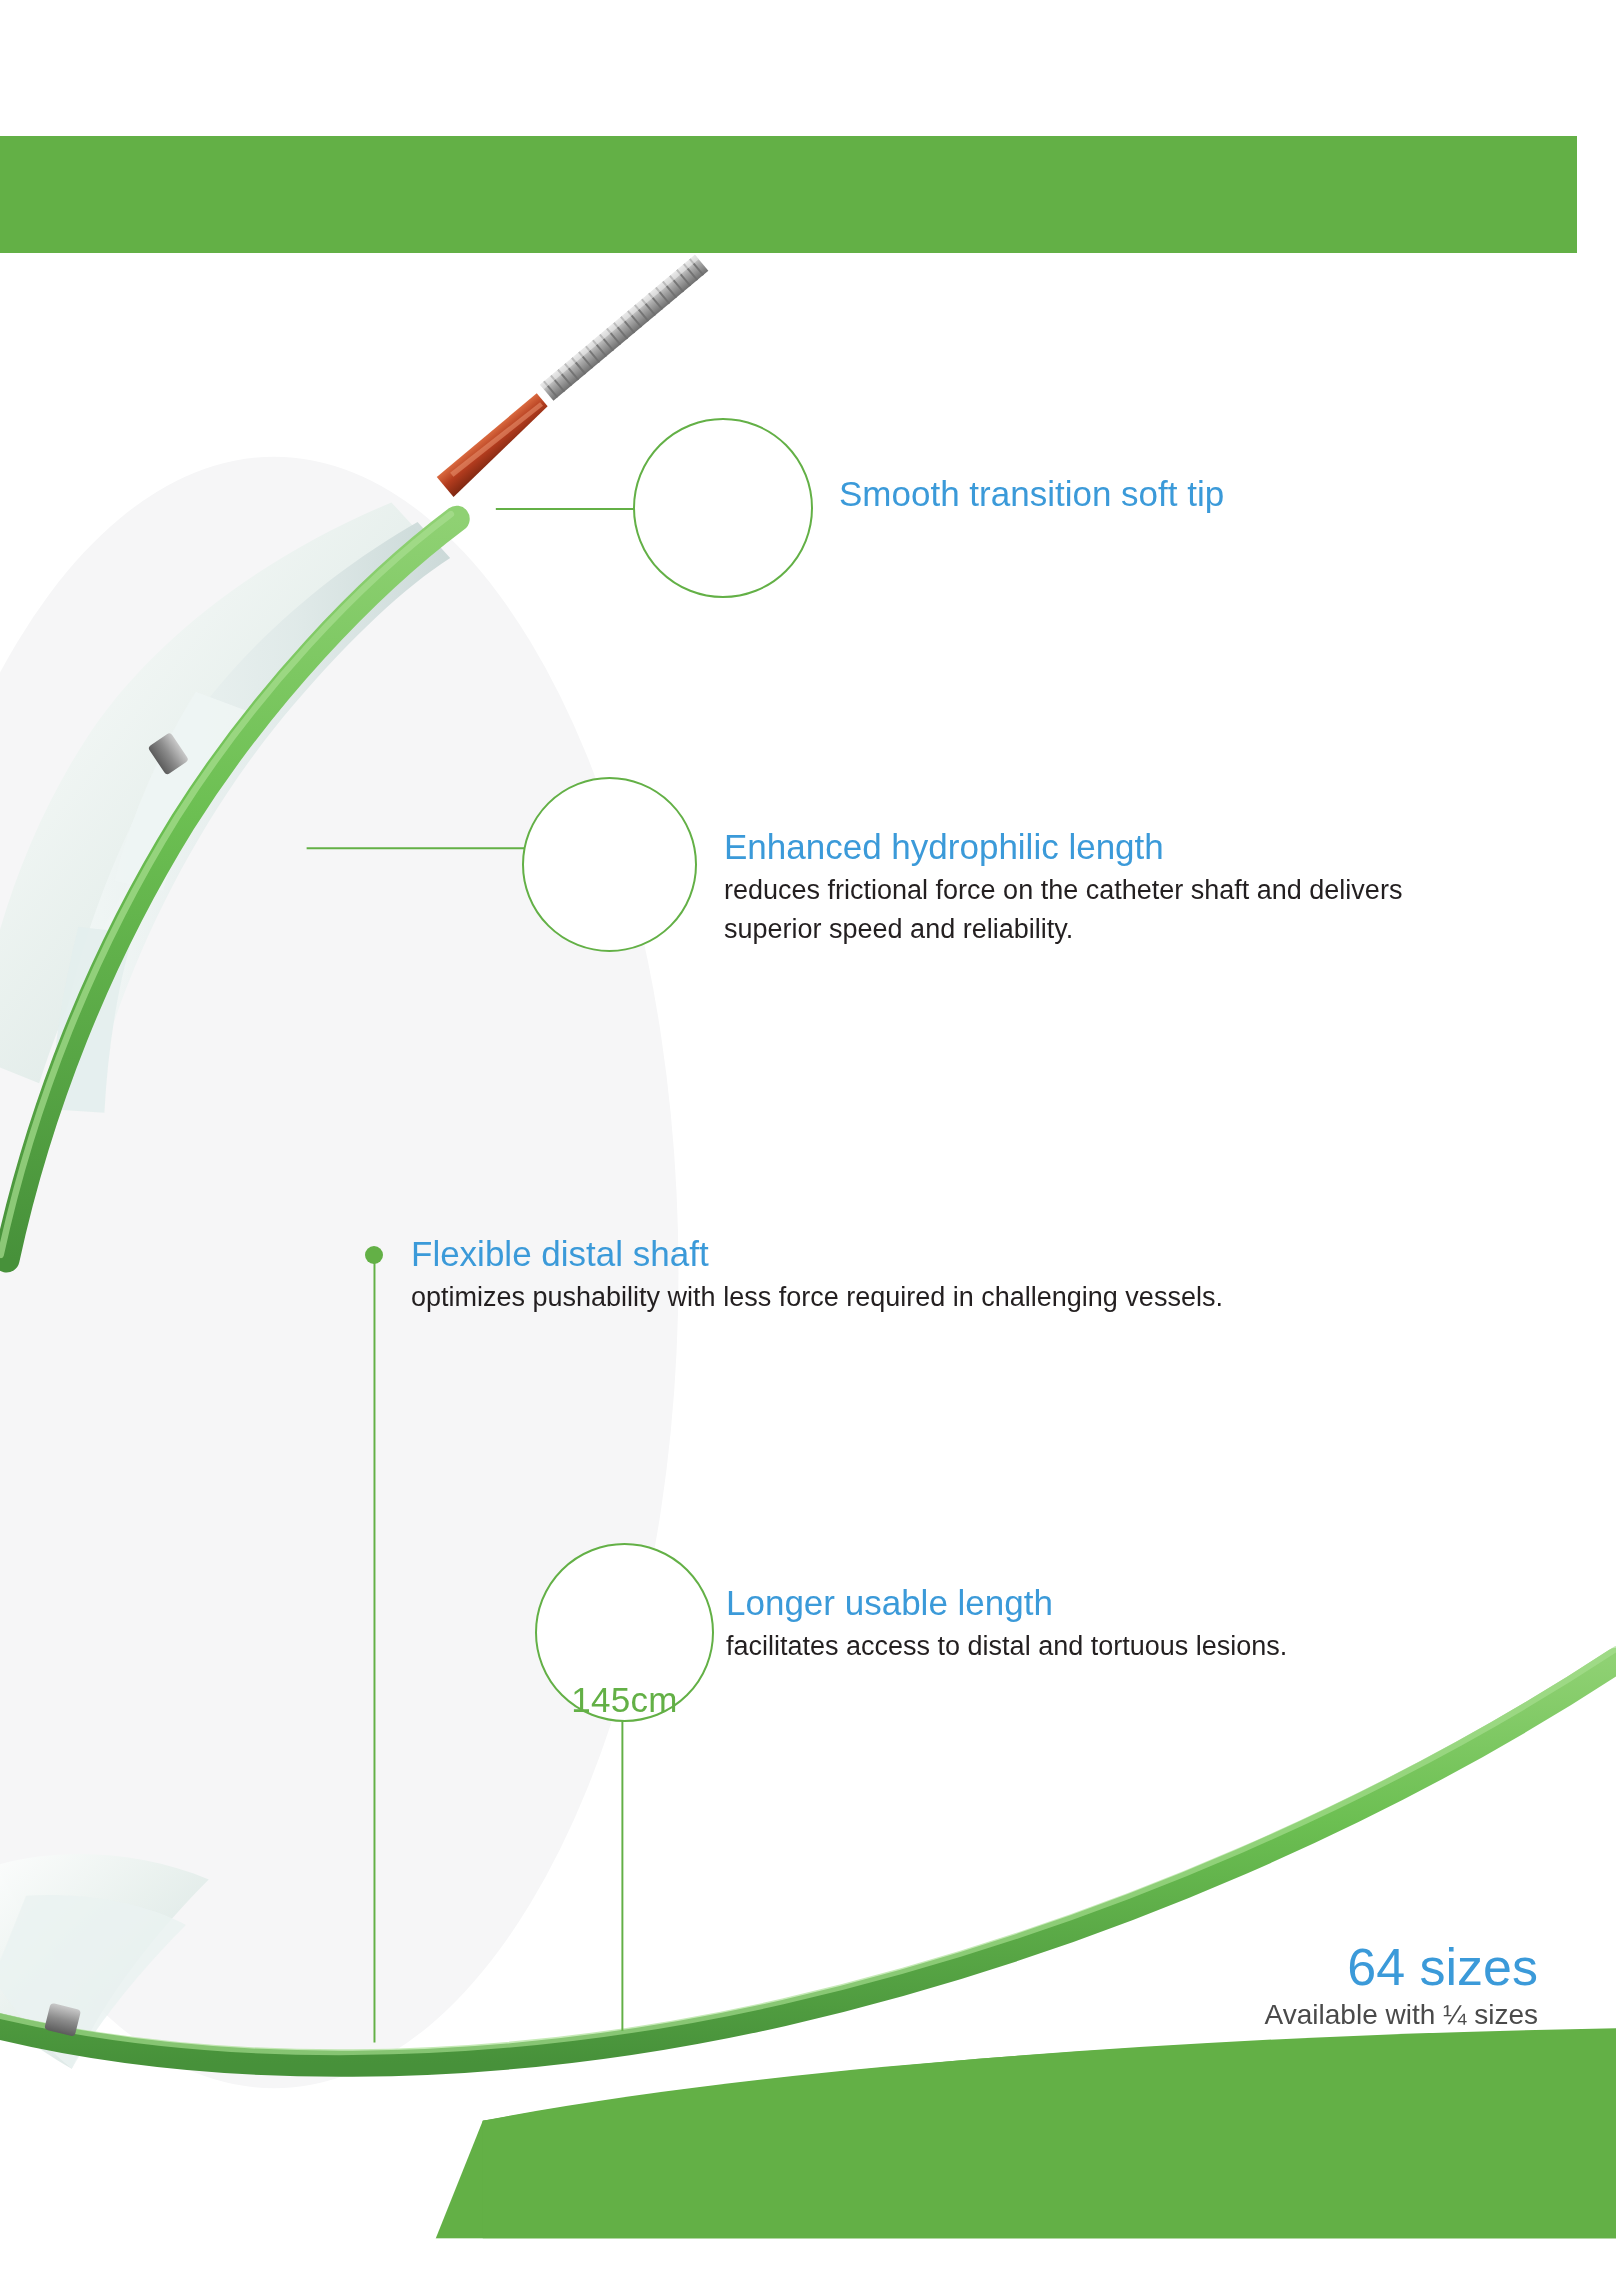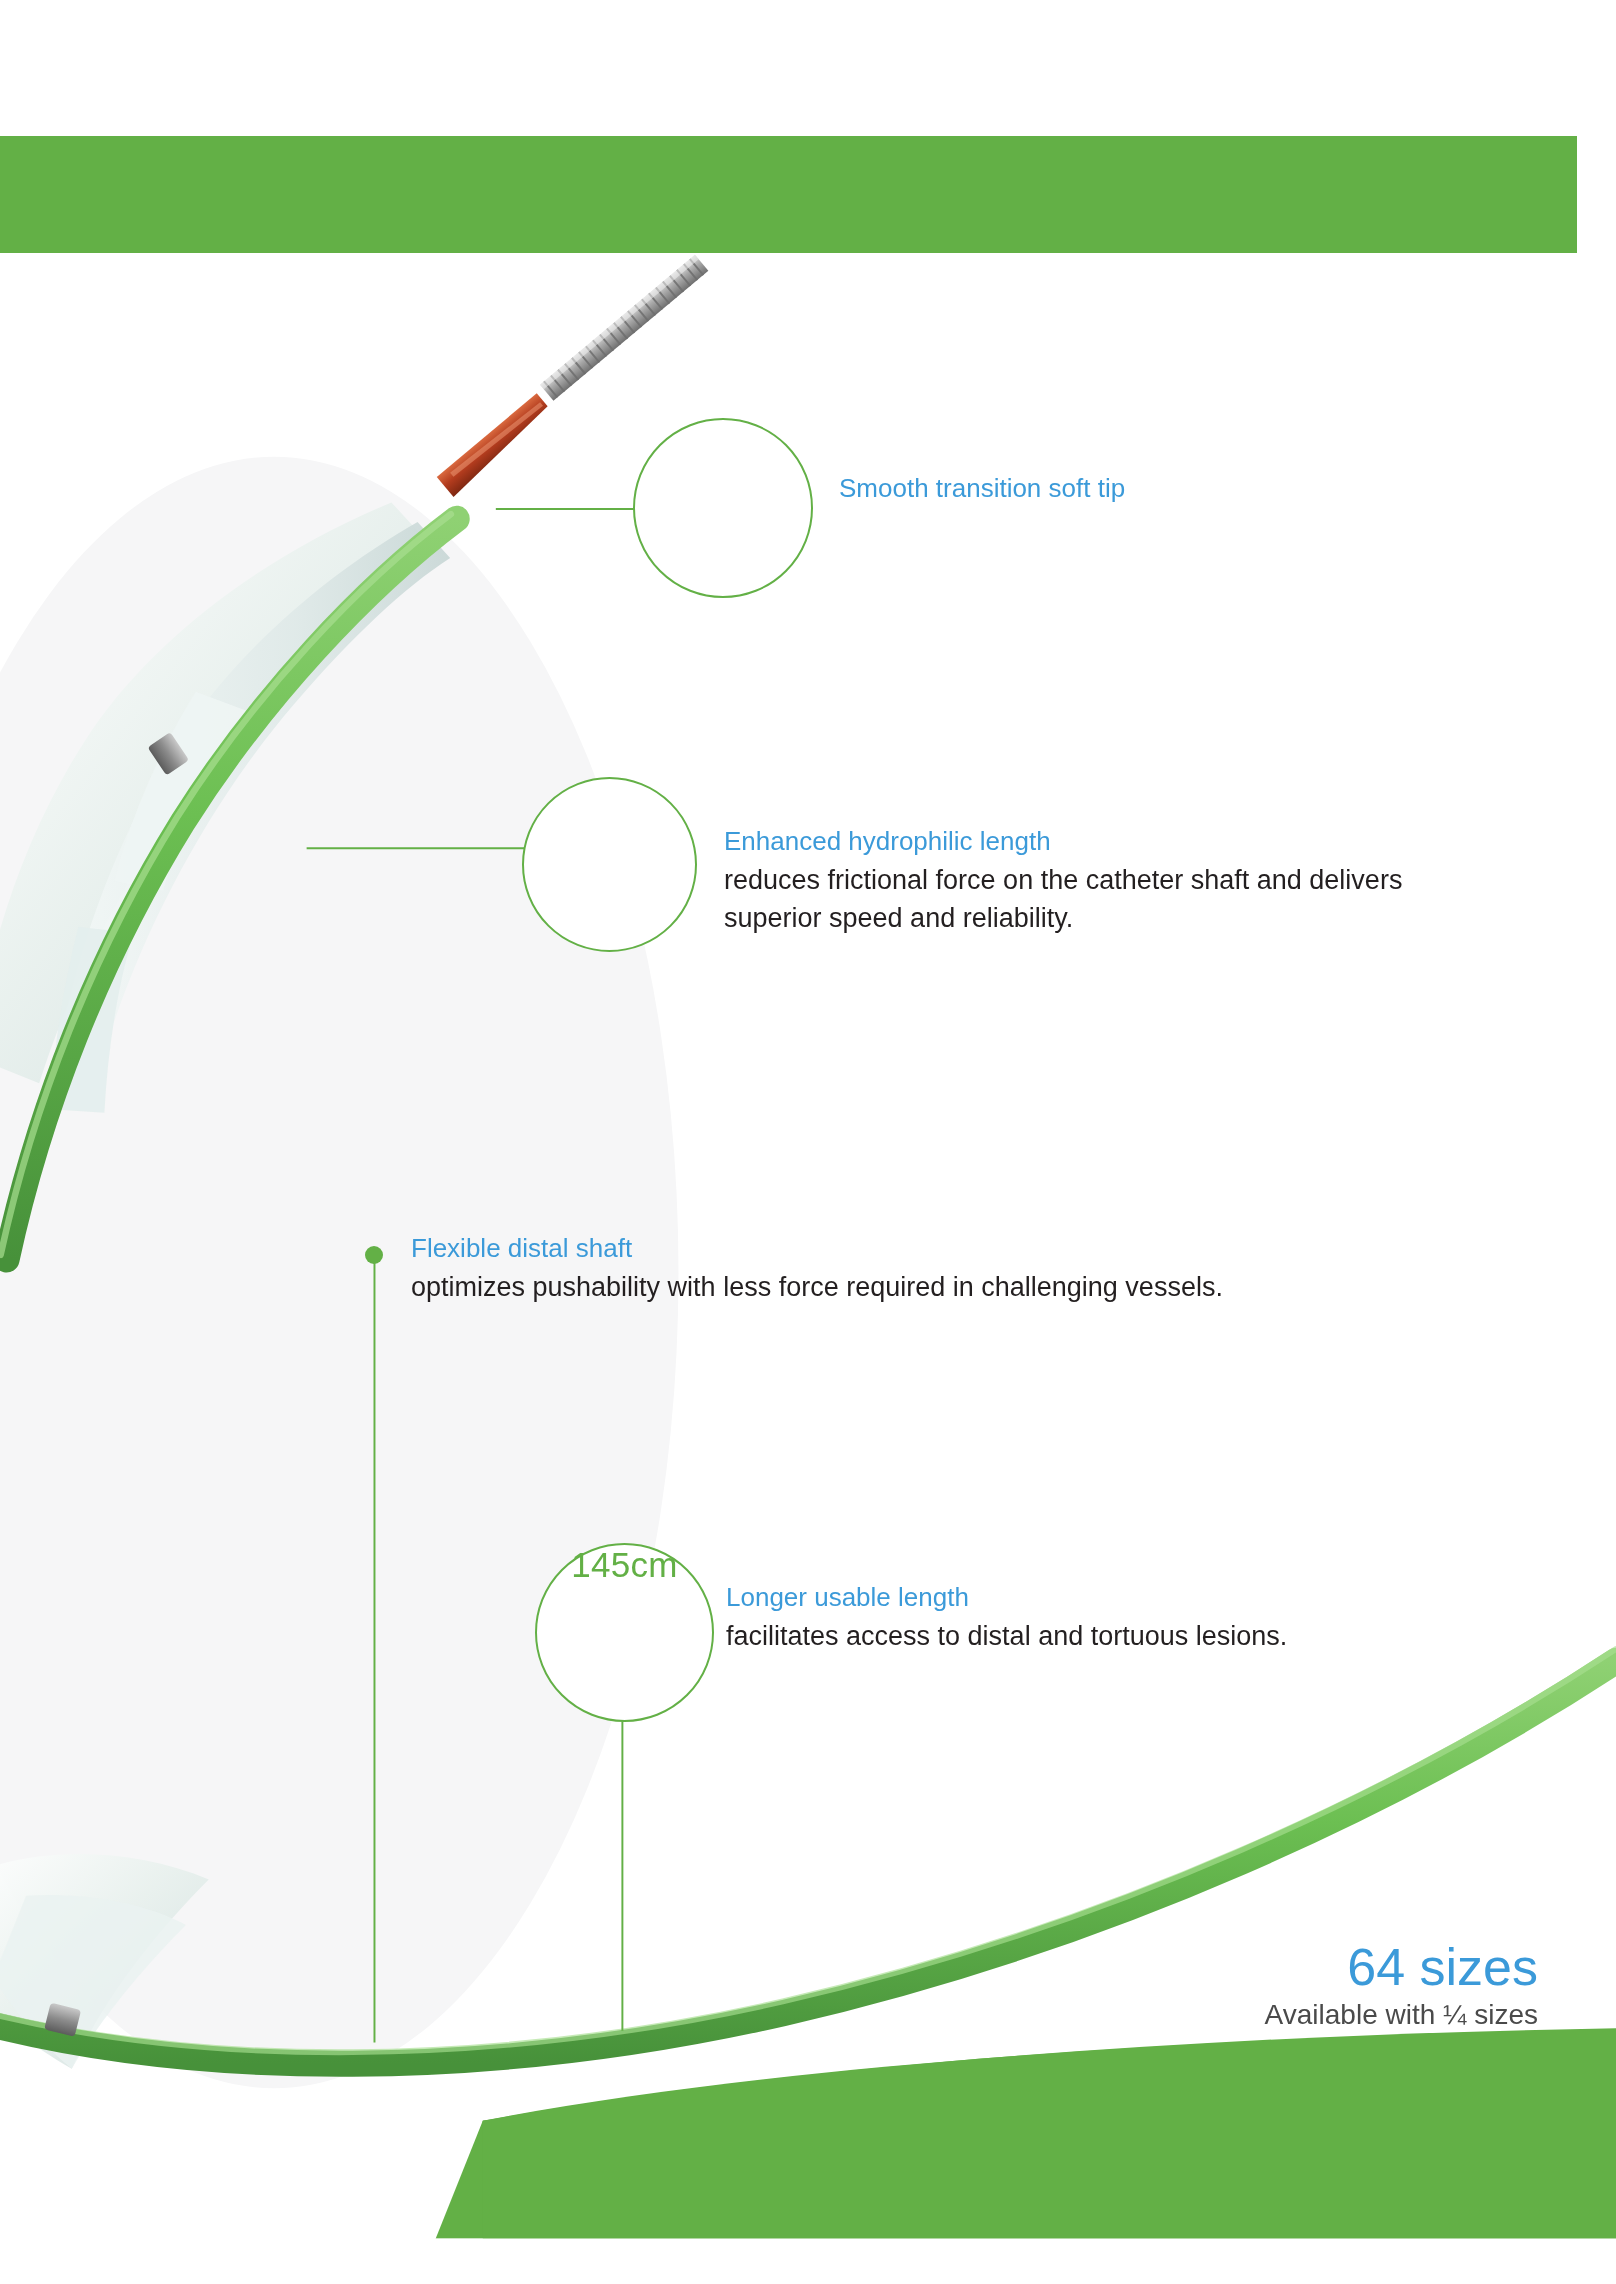--- a/index.html
+++ b/index.html
@@ -45,21 +45,21 @@
     height: 2284px;
     pointer-events: none;
   }
 
   
   .callout {
     position: absolute;
   }
   .callout .title {
     color: #3b9ad9;
-    font-size: 26px;
+    font-size: 35px;
     line-height: 1.18;
     font-weight: 400;
     margin: 0 0 3.9px 0;
     white-space: nowrap;
   }
   .callout .body {
     color: #231f20;
     font-size: 27px;
     line-height: 1.42;
     font-weight: 400;
@@ -96,21 +96,21 @@
   
   #lens-length {
     position: absolute;
     left: 535px;
     top: 1543px;
     width: 175px;
     height: 175px;
     border: 2.6px solid #63b046;
     border-radius: 50%;
     display: flex;
-    align-items: flex-start;
+    align-items: flex-end;
     justify-content: center;
     background: #ffffff;
   }
   #lens-length .len-label {
     color: #63b046;
     font-size: 35px;
     font-weight: 400;
     letter-spacing: 0.3px;
   }
 

